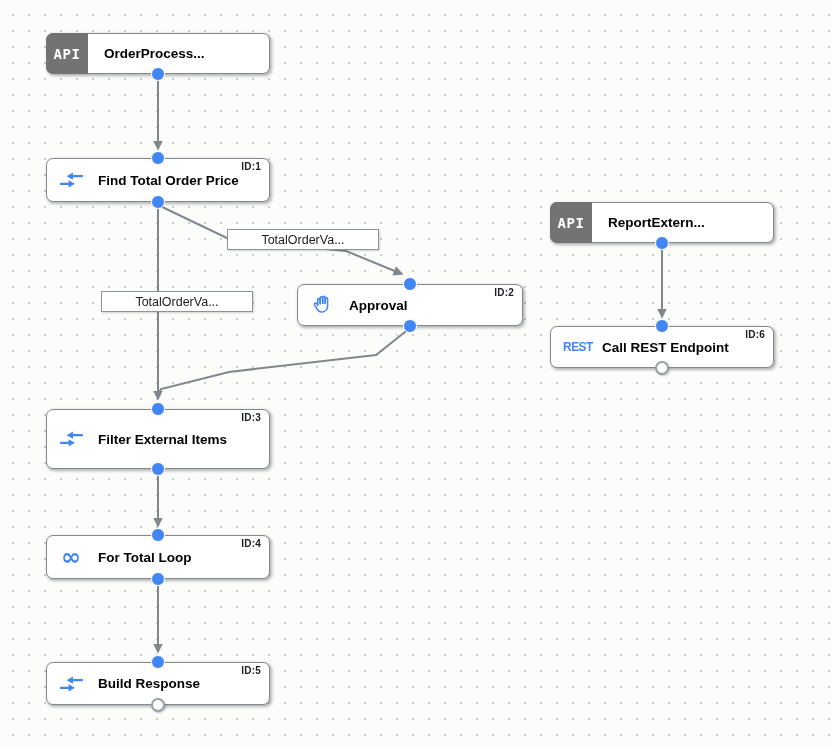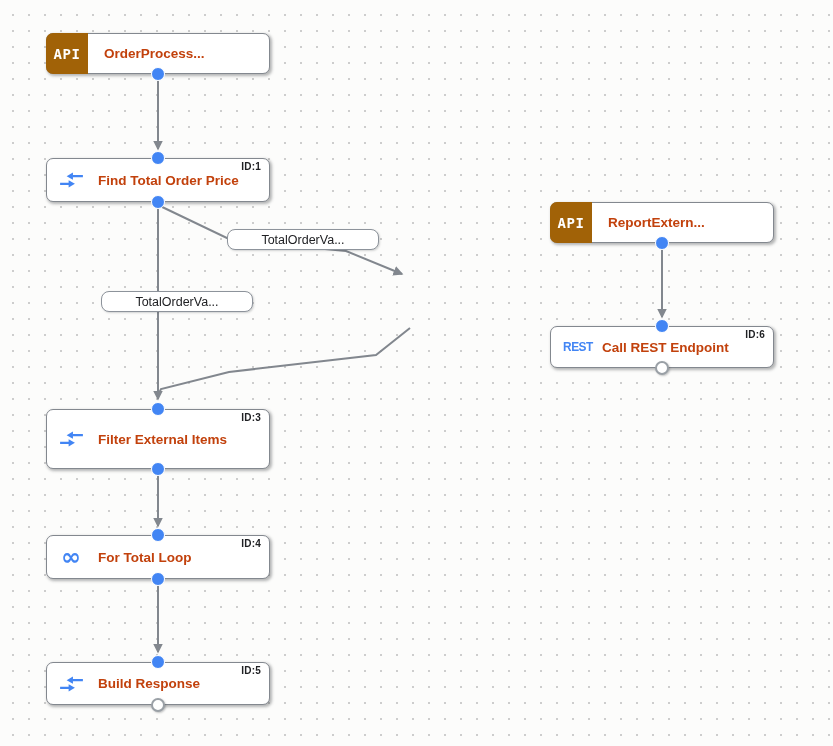--- a/index.html
+++ b/index.html
@@ -20,31 +20,31 @@
   .node{
     position:absolute;z-index:3;
     background:#fff;
     border:1px solid #83888f;
     border-radius:7px;
     box-shadow:1.5px 1.5px 3px rgba(60,64,67,.38);
     display:flex;align-items:center;
     box-sizing:border-box;
   }
   .node .title{
-    font-size:13.5px;font-weight:bold;color:#c2410c;
+    font-size:13.5px;font-weight:bold;color:#000000;
     margin-left:51px;white-space:nowrap;
   }
   .node.trigger .title{margin-left:57px;}
   .nid{
     position:absolute;top:2px;right:8px;
     font-size:10px;color:#202124;letter-spacing:.2px;font-weight:bold;
   }
   .tile{
     position:absolute;left:-1px;top:-1px;bottom:-1px;width:42px;
-    background:#a16207;border-radius:7px 0 0 7px;
+    background:#737373;border-radius:7px 0 0 7px;
     display:flex;align-items:center;justify-content:center;
     color:#fff;font-family:"DejaVu Sans Mono",monospace;
     font-weight:bold;font-size:14px;letter-spacing:.5px;
   }
   .icon{
     position:absolute;left:13px;top:50%;transform:translateY(-50%);
     display:flex;align-items:center;justify-content:center;line-height:0;
   }
   .icon-infinity{
     font-size:24px;font-weight:bold;color:#4285f4;
@@ -66,21 +66,21 @@
   .dot.top{top:-8px;}
   .dot.bottom{bottom:-8px;}
   .dot.hollow{
     width:10px;height:10px;background:#fff;border:2px solid #9aa0a6;
     box-shadow:1px 1px 2px rgba(60,64,67,.3);
   }
 
   
   .edge-label{
     position:absolute;z-index:2;
-    background:#fff;border:1px solid #8d939b;border-radius:8px;
+    background:#fff;border:1px solid #8d939b;border-radius:0;
     box-shadow:1px 1px 2px rgba(60,64,67,.22);
     font-size:12.5px;color:#202124;
     height:21px;line-height:20px;text-align:center;
     box-sizing:border-box;white-space:nowrap;overflow:hidden;
   }
 </style>
 </head>
 <body>
 
 <div class="canvas">
@@ -117,20 +117,34 @@
         <path d="M9 10.2 L15.6 14 L9 17.8 Z" fill="#4285f4"></path>
         <path d="M24 6 H13" stroke="#4285f4" stroke-width="2.4" fill="none"></path>
         <path d="M13.5 2.2 L6.9 6 L13.5 9.8 Z" fill="#4285f4"></path>
       </svg>
     </span>
     <span class="title">Find Total Order Price</span>
     <span class="dot top"></span>
     <span class="dot bottom"></span>
   </div>
 
+  <div class="node" style="left:297px;top:284px;width:226px;height:42px">
+    <span class="nid">ID:2</span>
+    <span class="icon">
+      <svg width="22" height="22" viewBox="0 0 24 24" fill="none" stroke="#4285f4" stroke-width="1.7" stroke-linecap="round" stroke-linejoin="round">
+        <path d="M7.3 12.3 V6.2 c0-.75.6-1.35 1.35-1.35 s1.35.6 1.35 1.35 V10.6"></path>
+        <path d="M10 10.6 V4.4 c0-.75.6-1.35 1.35-1.35 s1.35.6 1.35 1.35 V10"></path>
+        <path d="M12.7 10 V3.9 c0-.75.6-1.35 1.35-1.35 s1.35.6 1.35 1.35 V10.4"></path>
+        <path d="M15.4 10.4 V5.6 c0-.75.6-1.35 1.35-1.35 s1.35.6 1.35 1.35 V13 c0 4-2.8 6.6-6.3 6.6 c-2.9 0-4.5-1.4-5.7-3.9 L3.9 11.8 c-.4-.9 0-1.8.9-2 .8-.2 1.5.2 1.9 1 l.6 1.4"></path>
+      </svg>
+    </span>
+    <span class="title">Approval</span>
+    <span class="dot top"></span>
+    <span class="dot bottom"></span>
+  </div>
 
   <div class="node trigger" style="left:550px;top:202px;width:224px;height:41px">
     <span class="tile">API</span>
     <span class="title">ReportExtern...</span>
     <span class="dot bottom"></span>
   </div>
 
   <div class="node" style="left:550px;top:326px;width:224px;height:42px">
     <span class="nid">ID:6</span>
     <span class="icon icon-rest">REST</span>

